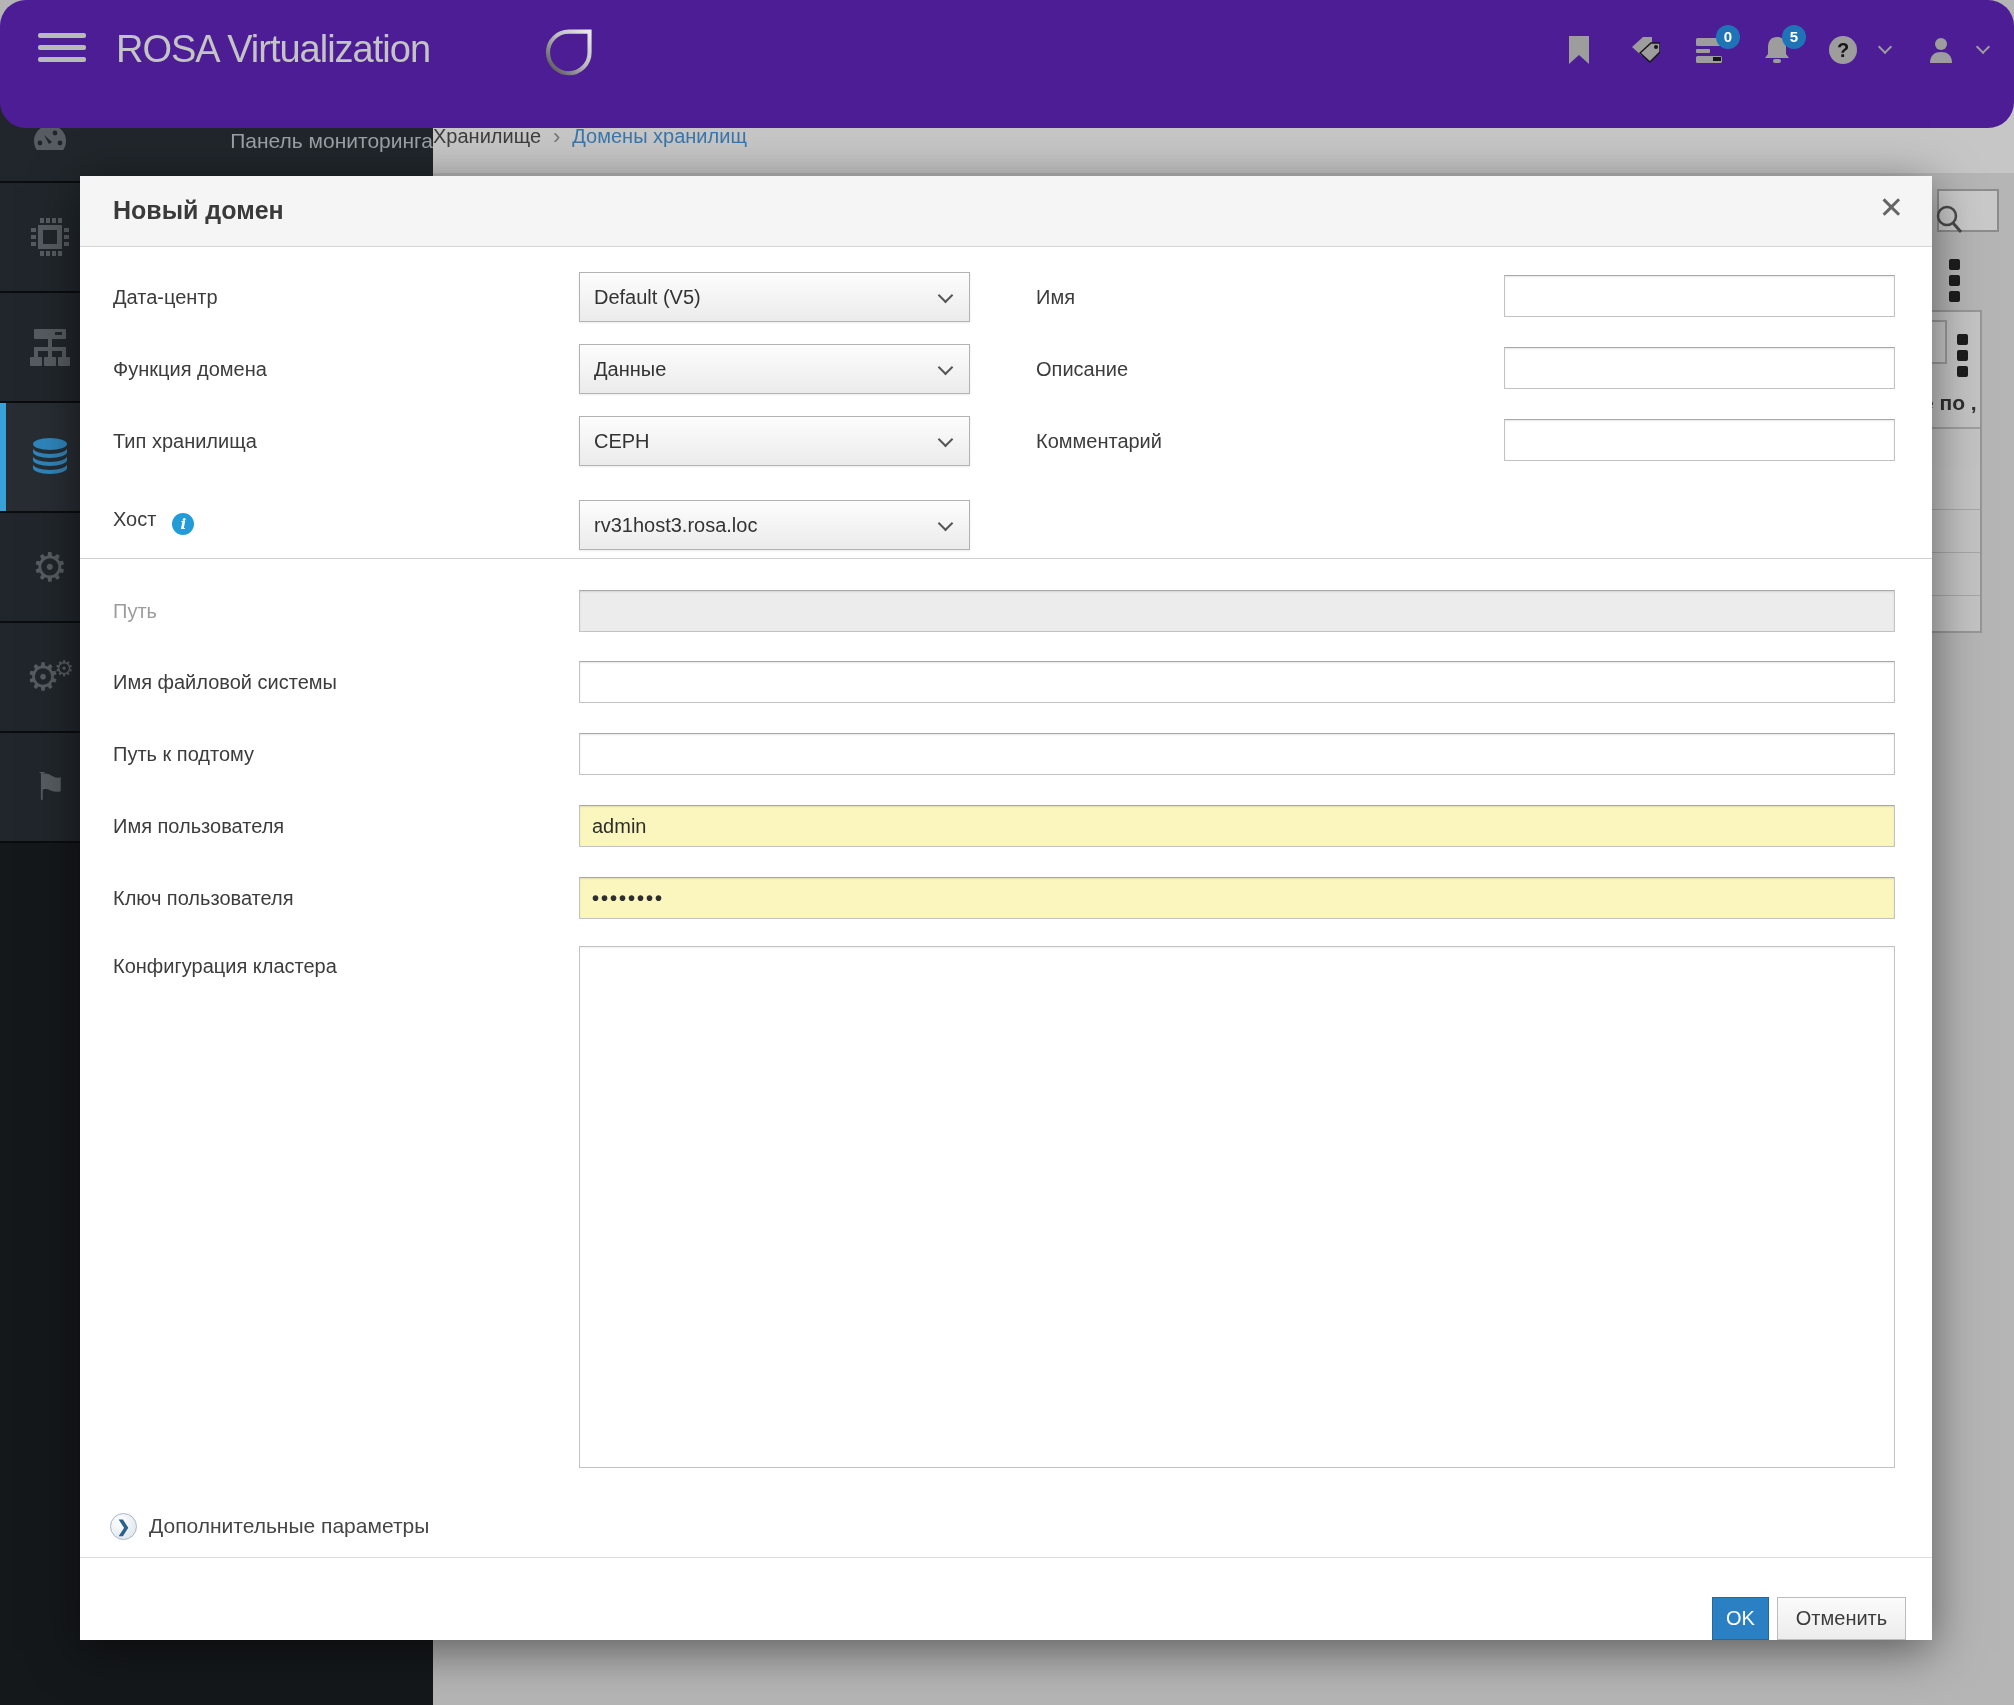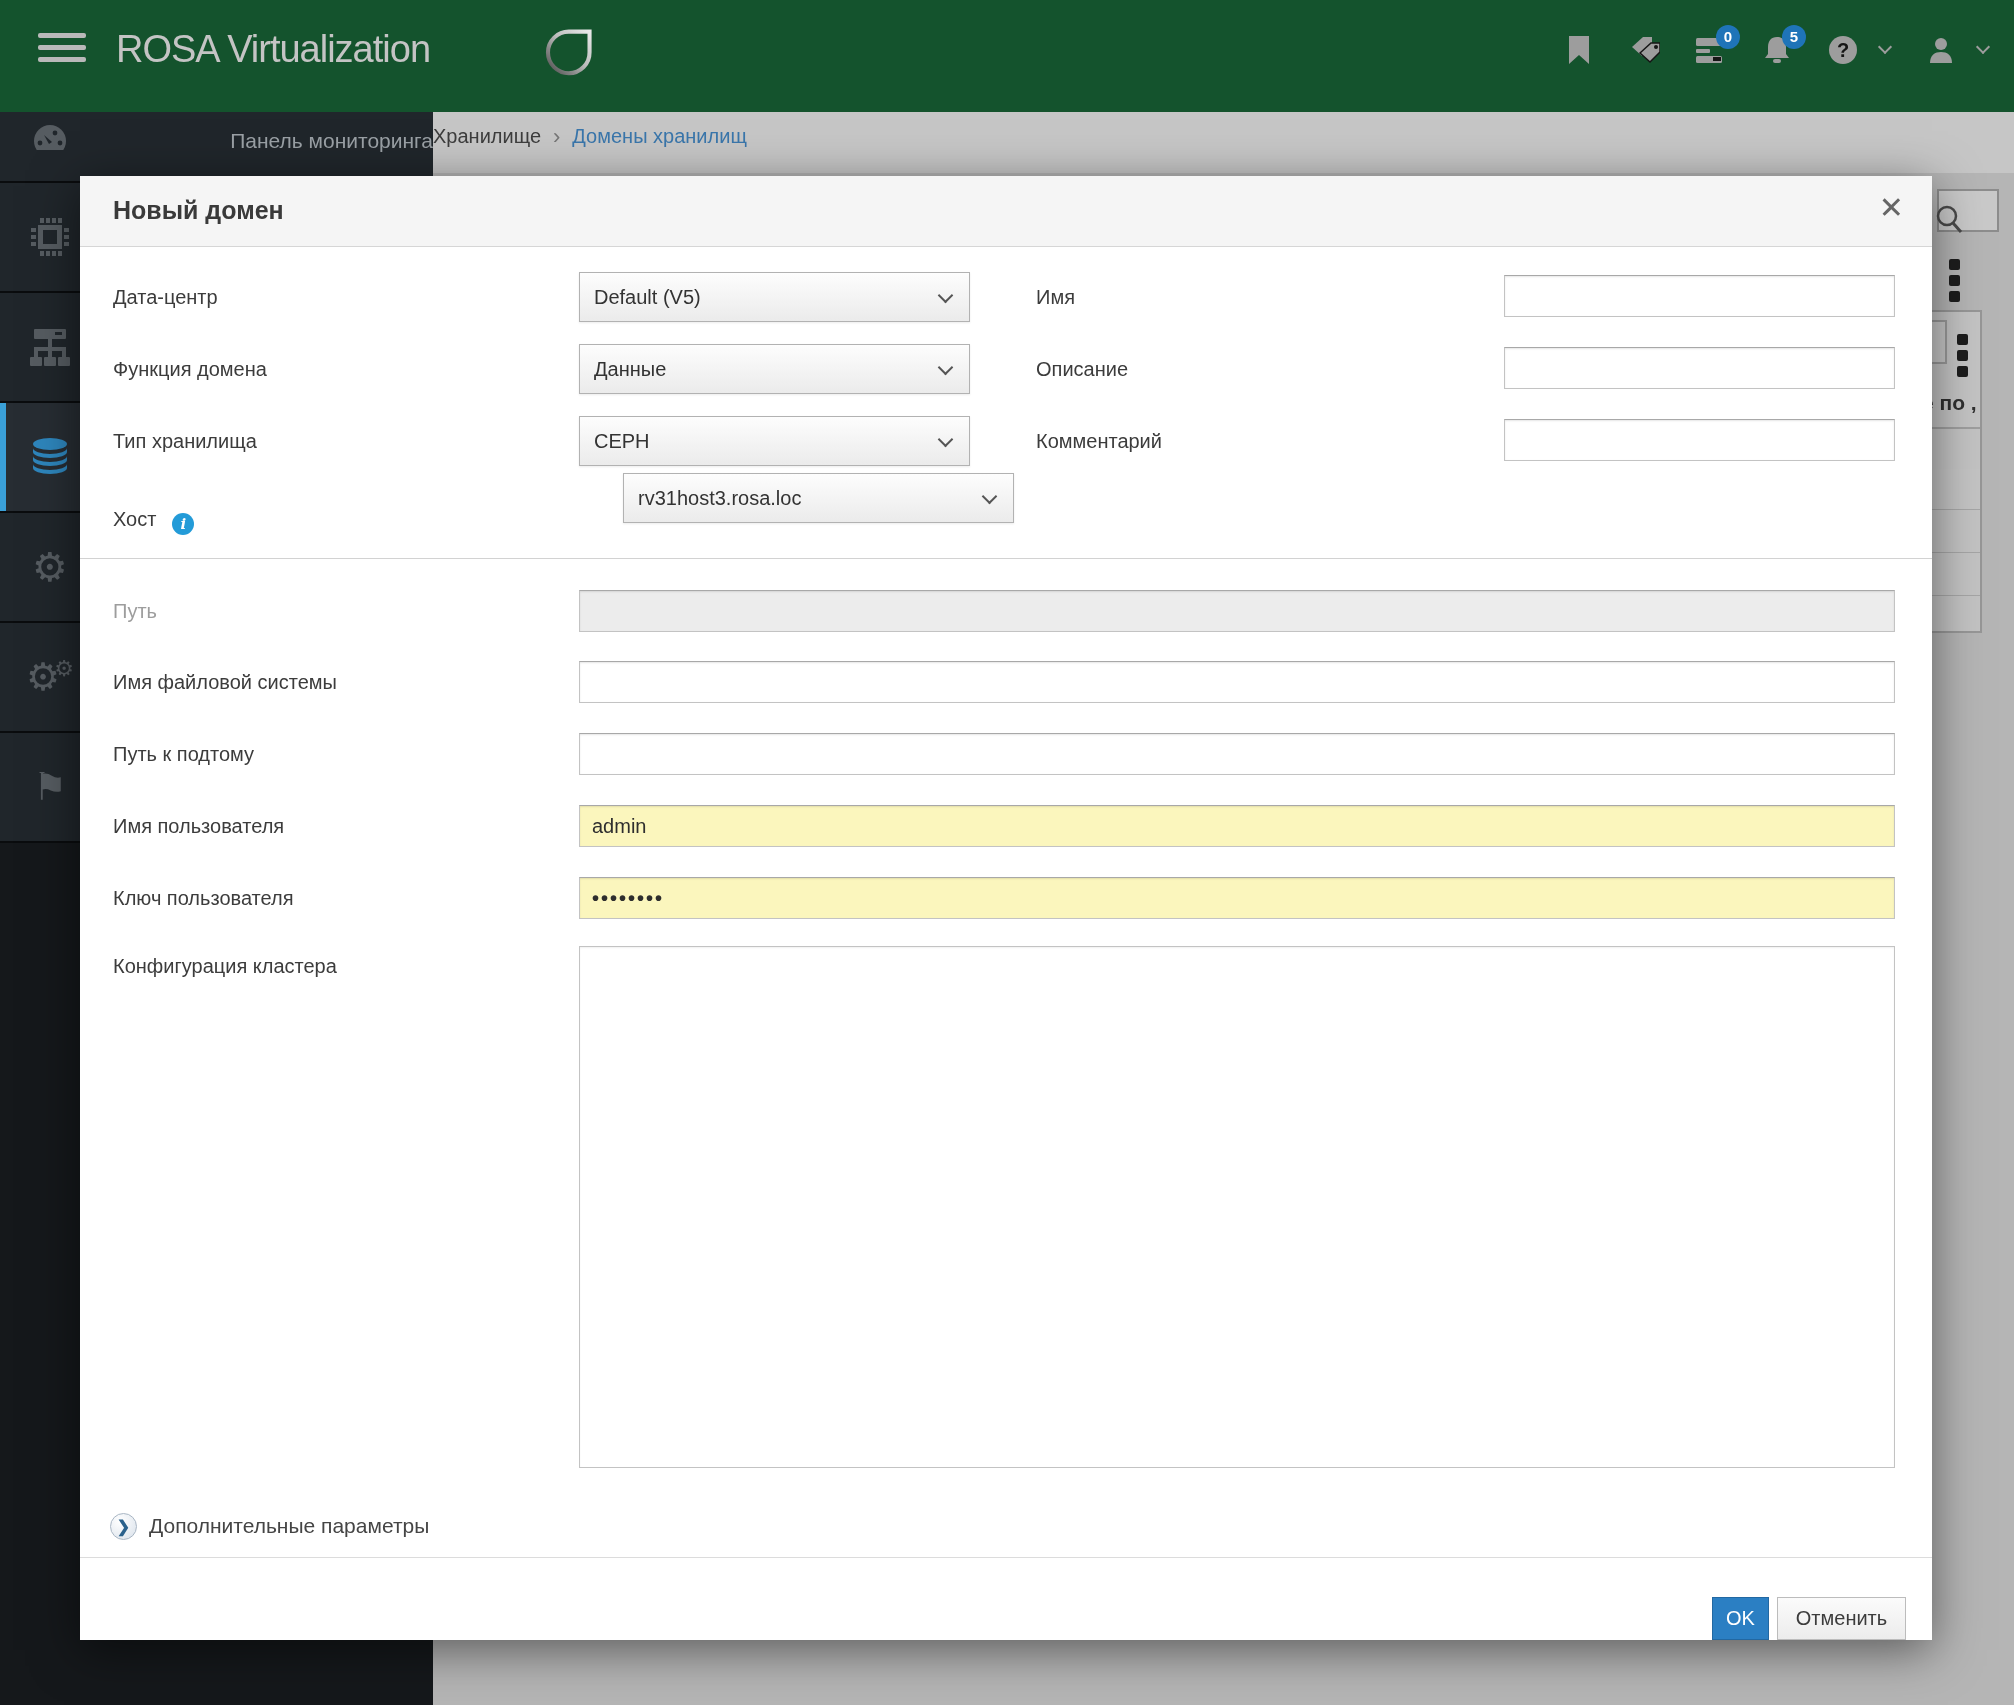--- a/index.html
+++ b/index.html
@@ -1,21 +1,21 @@
 <!DOCTYPE html>
 <html><head>
 <meta charset="utf-8">
 <style>
   * { margin:0; padding:0; box-sizing:border-box; }
   html,body { width:2014px; height:1705px; overflow:hidden; background:#b5b5b5;
               font-family:"Liberation Sans", sans-serif; }
   .stage { position:relative; width:2014px; height:1705px; }
 
   
-  .masthead { position:absolute; left:0; top:0; width:2014px; height:112px; background:#14532d; z-index:5; }
+  .masthead { position:absolute; left:0; top:0; width:2014px; height:128px; background:#4c1d95; z-index:5;border-radius:26px; }
   .hamburger { position:absolute; left:38px; top:33px; width:48px; height:34px; cursor:pointer; }
   .hamburger span { display:block; height:5px; background:#b9b9b9; border-radius:2px; margin-bottom:7px; }
   .logo-text { position:absolute; left:116px; top:28px; font-size:38px; letter-spacing:-1px; color:#c4c4c4; white-space:nowrap; }
   .logo-mark { position:absolute; left:540px; top:22px; }
   .h-icons { position:absolute; right:26px; top:0; height:100px; display:flex; align-items:center; gap:36px; }
   .hicon { position:relative; width:30px; height:34px; display:flex; align-items:center; justify-content:center; cursor:pointer; }
   .badge { position:absolute; top:-8px; right:-14px; min-width:24px; height:24px; padding:0 4px; border-radius:12px;
            background:#1f74b8; color:#fff; font-size:15px; line-height:24px; text-align:center; font-weight:700; }
   .caret { width:10px; height:10px; border-right:2px solid #9d9d9d; border-bottom:2px solid #9d9d9d;
            transform:rotate(45deg); margin:-6px 0 0 -14px; }
@@ -300,21 +300,21 @@
 
     <div class="f-label" style="margin-top:265px; line-height:0;">Тип хранилища</div>
     <div class="sel" style="top:240px;text-decoration:underline;">
       <span class="val">CEPH</span>
         <span class="chev"></span>
     </div>
 
     <div class="f-label" style="margin-top:337px; line-height:0;">
       <span>Хост</span><span class="info-i">i</span>
     </div>
-    <div class="sel" style="top:297px;margin-left:44px;">
+    <div class="sel" style="top:324px;">
       <span class="val">rv31host3.rosa.loc</span>
         <span class="chev"></span>
     </div>
 
     <div class="r-label" style="margin-top:121px; line-height:0;">Имя</div>
     <input class="tin right" style="top: 99px;" value="">
     <div class="r-label" style="margin-top:193px; line-height:0;">Описание</div>
     <input class="tin right" style="top: 171px;" value="">
     <div class="r-label" style="margin-top:265px; line-height:0;">Комментарий</div>
     <input class="tin right" style="top: 243px;" value="">

